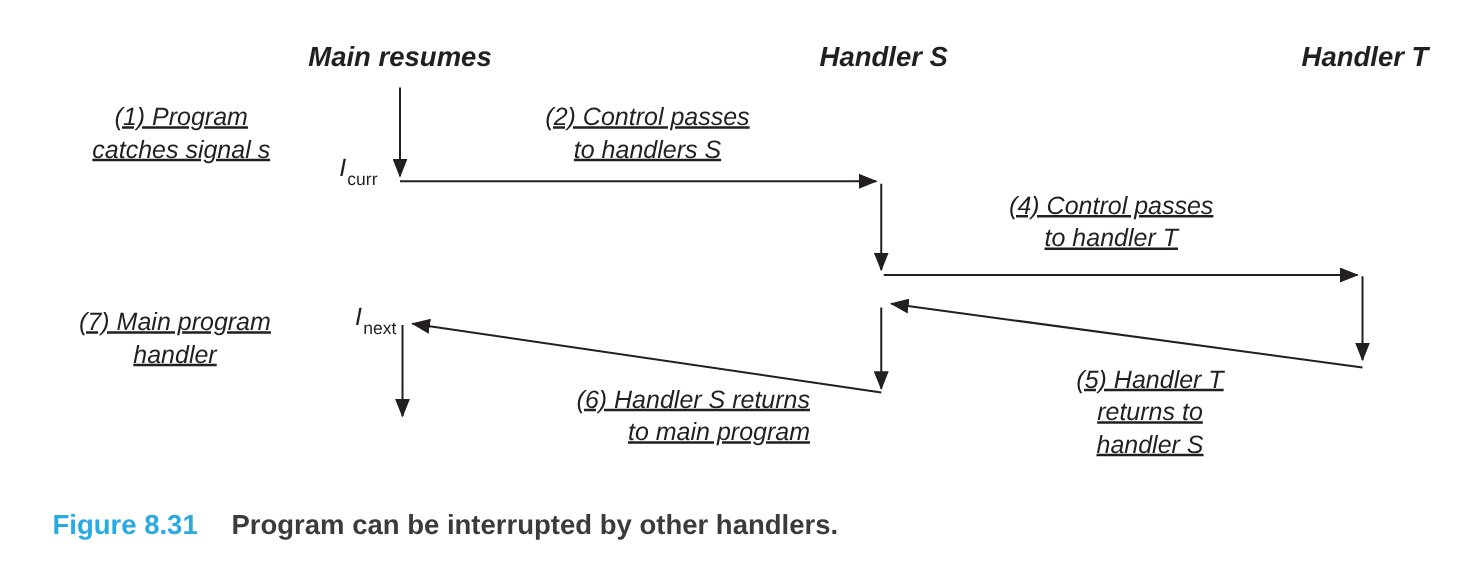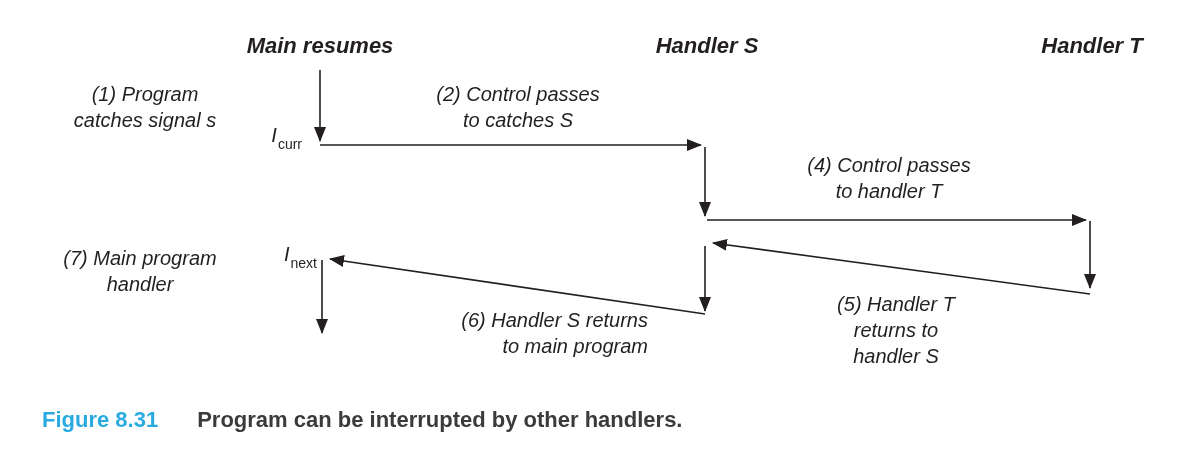--- a/index.html
+++ b/index.html
@@ -35,26 +35,27 @@
   .h-main{left:210px;top:34px;width:220px;}
   .h-s{left:607px;top:34px;width:200px;}
   .h-t{left:992px;top:34px;width:200px;}
   
   .ann{
     position:absolute;
     font-style:italic;
     font-size:20px;line-height:26px;
     text-align:center;
     white-space:nowrap;
+    text-decoration:underline;
   }
   .ann-1{left:35px;top:81px;width:220px;}
   .ann-2{left:403px;top:81px;width:230px;}
   .ann-3{left:495px;top:179px;width:230px;}
   .ann-4{left:774px;top:152px;width:230px;}
-  .ann-5{left:796px;top:291px;width:200px;}
+  .ann-5{left:820px;top:291px;width:200px;}
   .ann-6{left:388px;top:307px;width:260px;text-align:right;}
   .ann-7{left:25px;top:245px;width:230px;}
   
   .imark{
     position:absolute;
     font-style:italic;
     font-size:20px;line-height:24px;
     text-align:right;
     white-space:nowrap;
   }
@@ -65,21 +66,21 @@
   }
   .i-curr{left:226px;top:123px;width:75px;}
   .i-next{left:238px;top:242px;width:78px;}
   
   .caption{
     position:absolute;left:42px;top:405px;
     font-size:22px;line-height:30px;
     font-weight:bold;
     white-space:nowrap;
   }
-  .caption .fig-label{color:var(--caption-accent);margin-right:39px;}
+  .caption .fig-label{color:var(--caption-accent);margin-right:27px;}
   .caption .fig-text{color:var(--caption-text);}
 </style>
 </head>
 <body>
 
 <div class="stage">
 
   <svg class="arrow-layer" viewBox="0 0 1181 460" xmlns="http://www.w3.org/2000/svg" aria-hidden="true">
     <defs>
       <marker id="ah" markerUnits="userSpaceOnUse" markerWidth="15" markerHeight="12" refX="14" refY="6" orient="auto">
@@ -105,21 +106,21 @@
 
   <div class="imark i-curr"><span>I</span><sub>curr</sub></div>
   <div class="imark i-next"><span>I</span><sub>next</sub></div>
 
   <div class="ann ann-1">
     <div>(1) Program</div>
     <div>catches signal s</div>
   </div>
   <div class="ann ann-2">
     <div>(2) Control passes</div>
-    <div>to catches S</div>
+    <div>to handlers S</div>
   </div>
   <div class="ann ann-4">
     <div>(4) Control passes</div>
     <div>to handler T</div>
   </div>
   <div class="ann ann-5">
     <div>(5) Handler T</div>
     <div>returns to</div>
     <div>handler S</div>
   </div>

